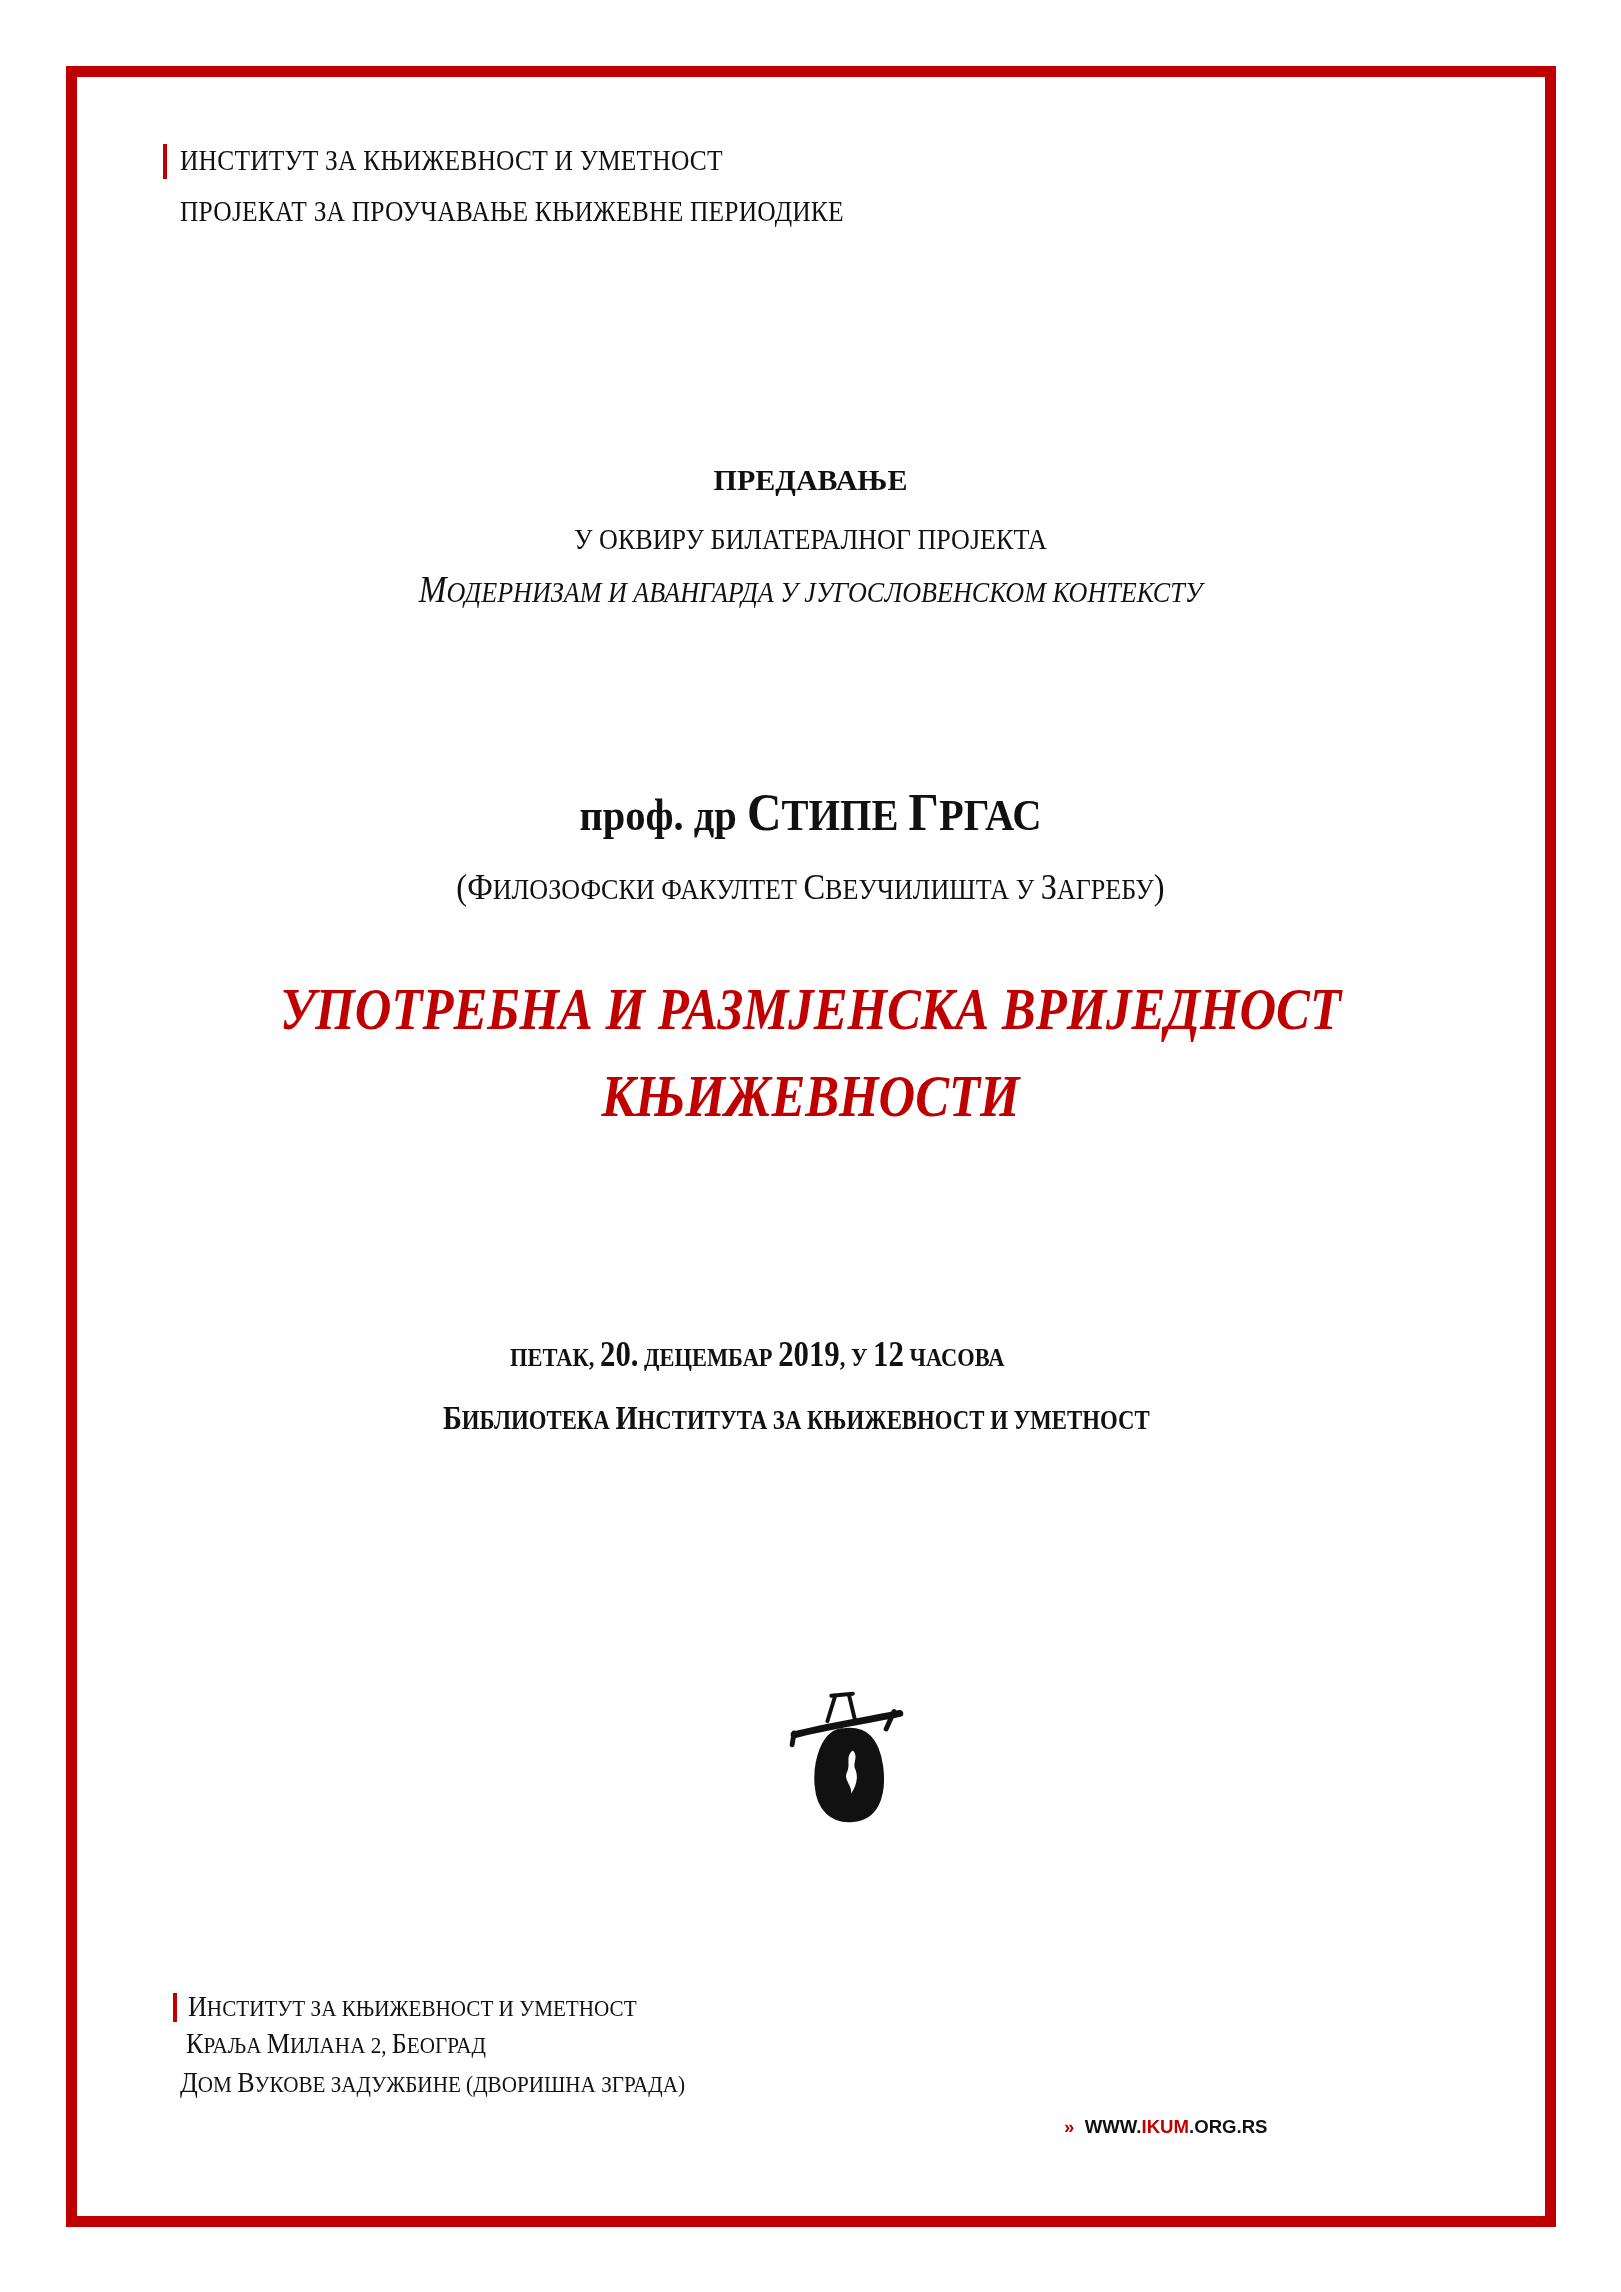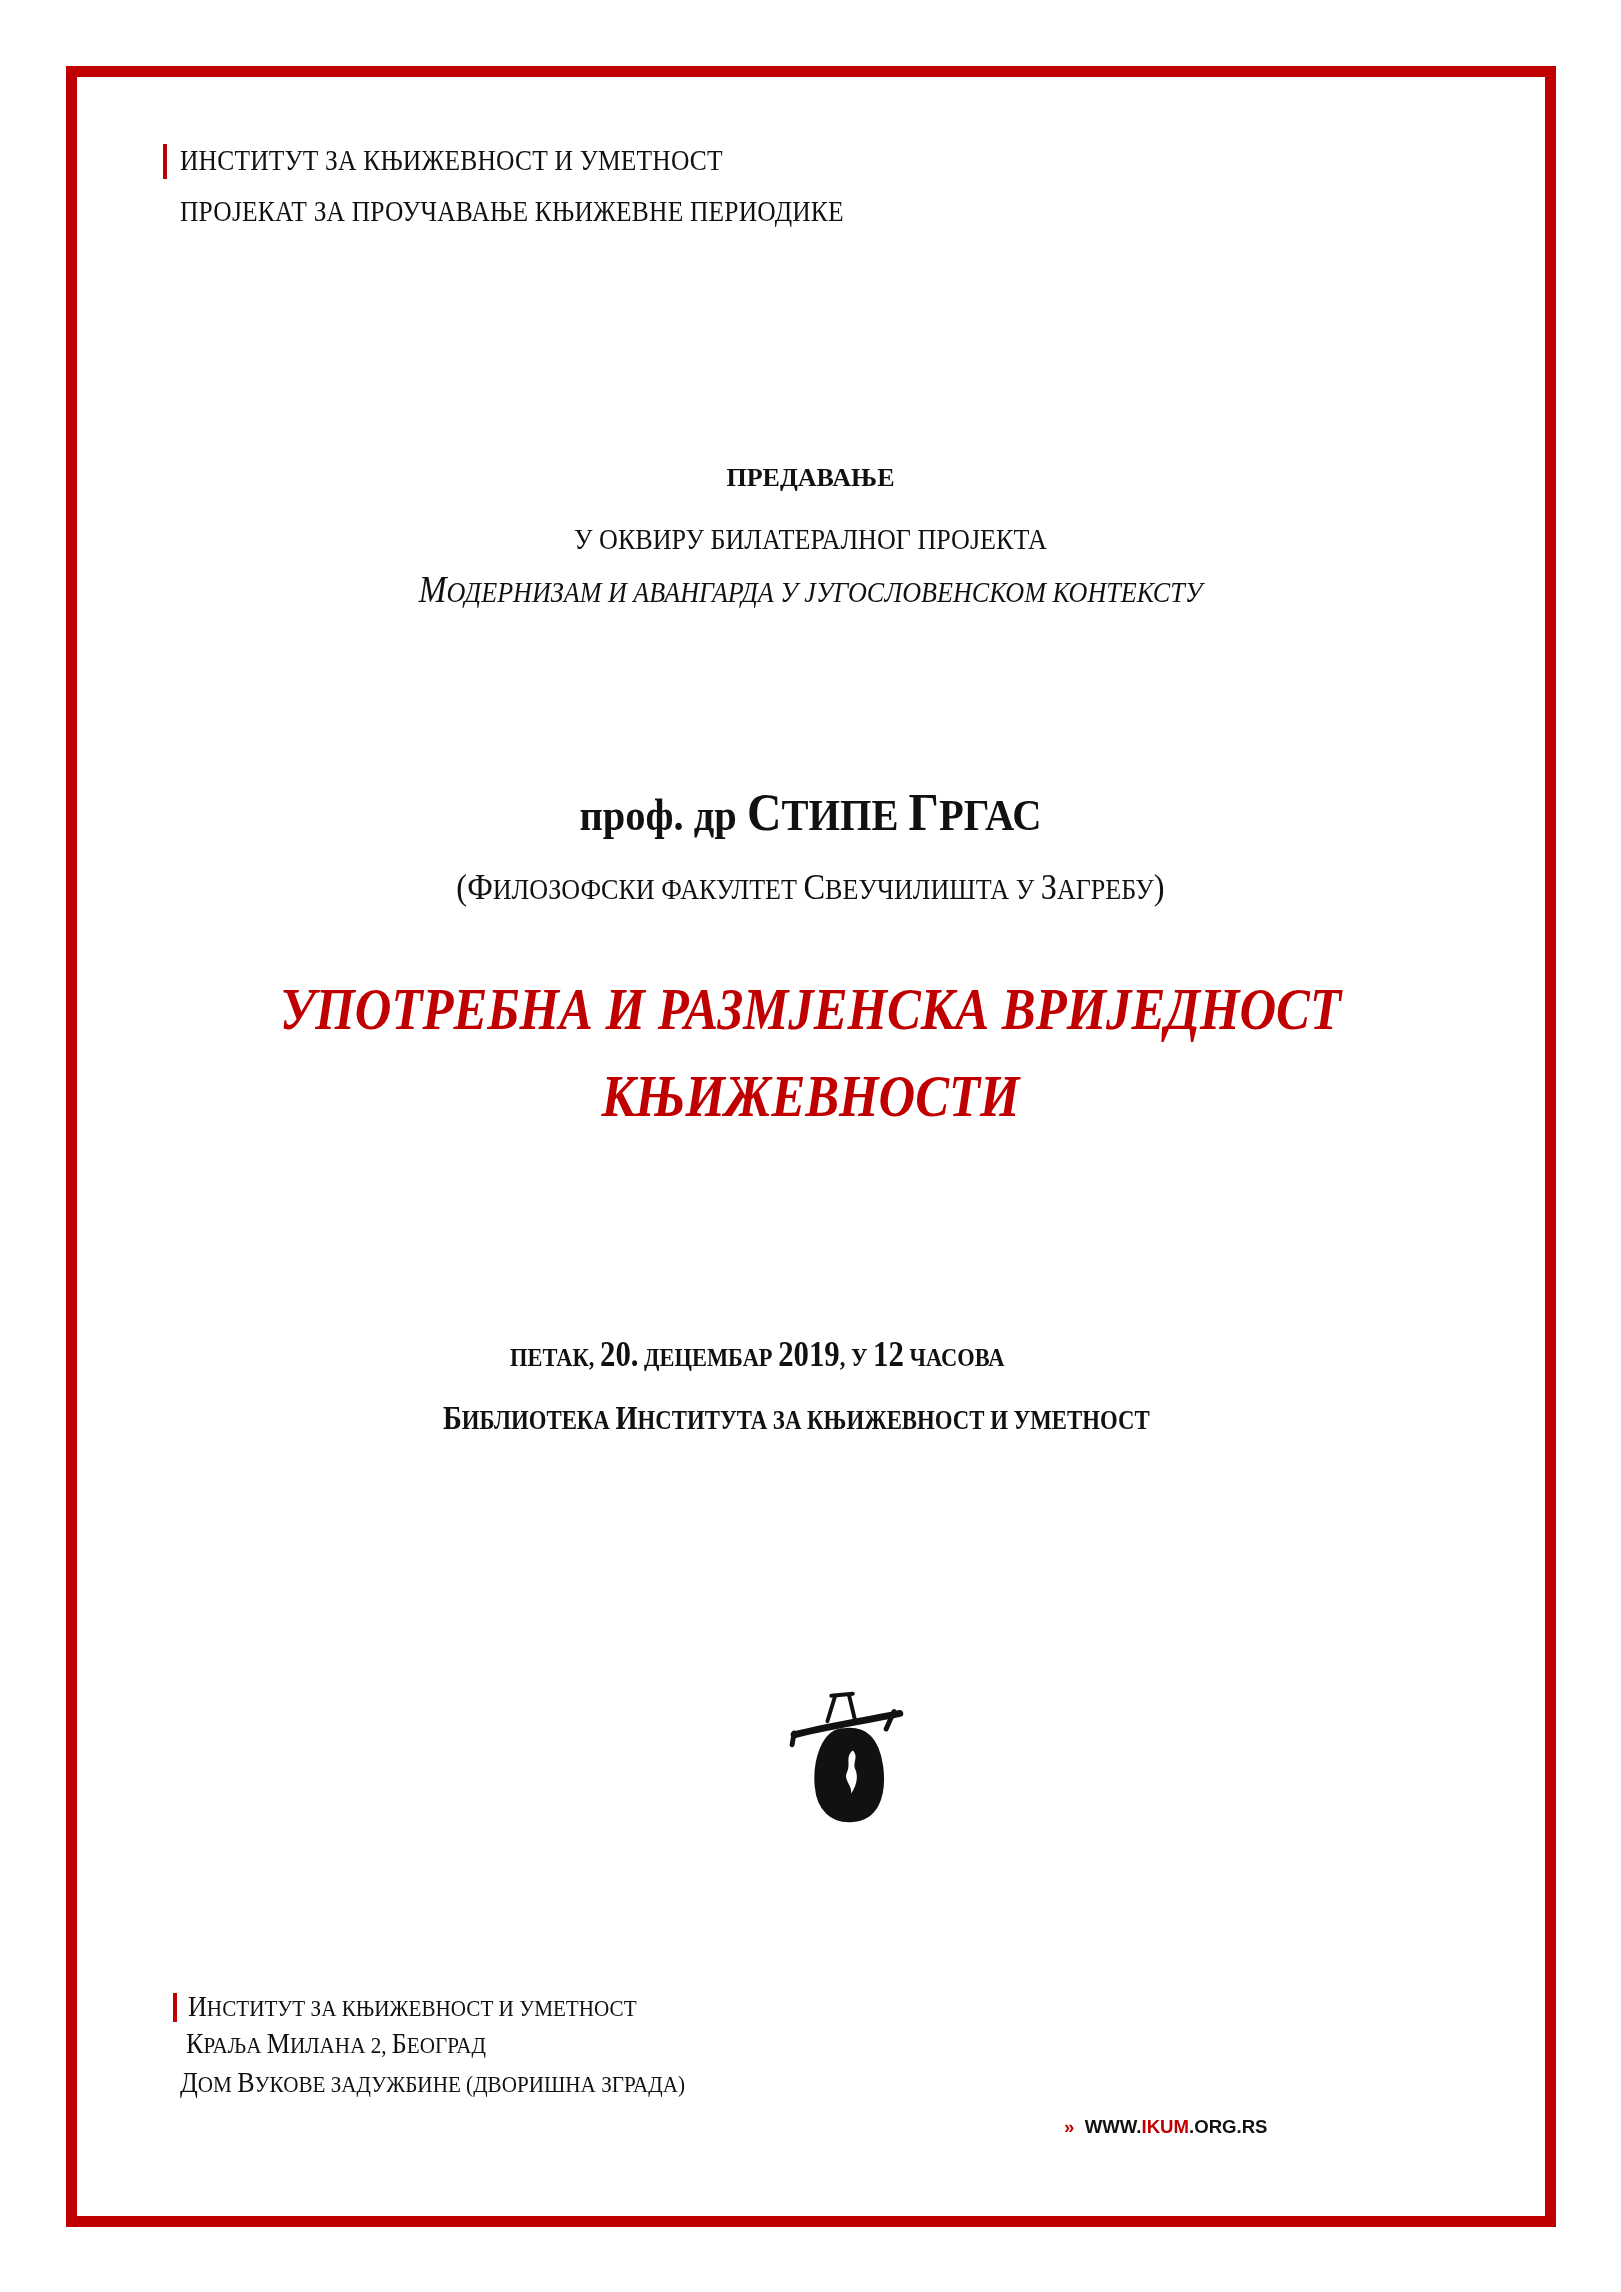--- a/index.html
+++ b/index.html
@@ -4,21 +4,21 @@
 <style>
   html, body { margin:0; padding:0; background:#ffffff; }
   body { width:1621px; height:2293px; position:relative; overflow:hidden;
          font-family:"Liberation Serif","DejaVu Serif",serif; color:#111111; }
   .frame { position:absolute; left:66px; top:66px; width:1490px; height:2161px;
            box-sizing:border-box; border:11.8px solid #c00000; }
   .abs { position:absolute; white-space:nowrap; }
   .bar { position:absolute; width:3.9px; background:#c00000; }
   .hdr { font-size:29px; letter-spacing:0.2px; transform:scaleX(0.88); transform-origin:left top; }
   .center { left:0; width:1621px; text-align:center; }
-  .predavanje { font-size:26px; font-weight:bold; }
+  .predavanje { font-size:30px; font-weight:bold; }
   .sub { font-size:29px; }
   .proj { font-size:29px; font-style:italic; }
   .proj .big { font-size:37px; }
   .name { font-size:53px; font-weight:bold; }
   .name .small { font-size:45px; }
   .aff { font-size:29px; }
   .aff .big { font-size:36px; }
   .title { font-size:59px; font-weight:bold; font-style:italic; color:#c00000; transform:scaleX(0.86); }
   .date { font-size:25.5px; font-weight:bold; }
   .date .big { font-size:35px; }

